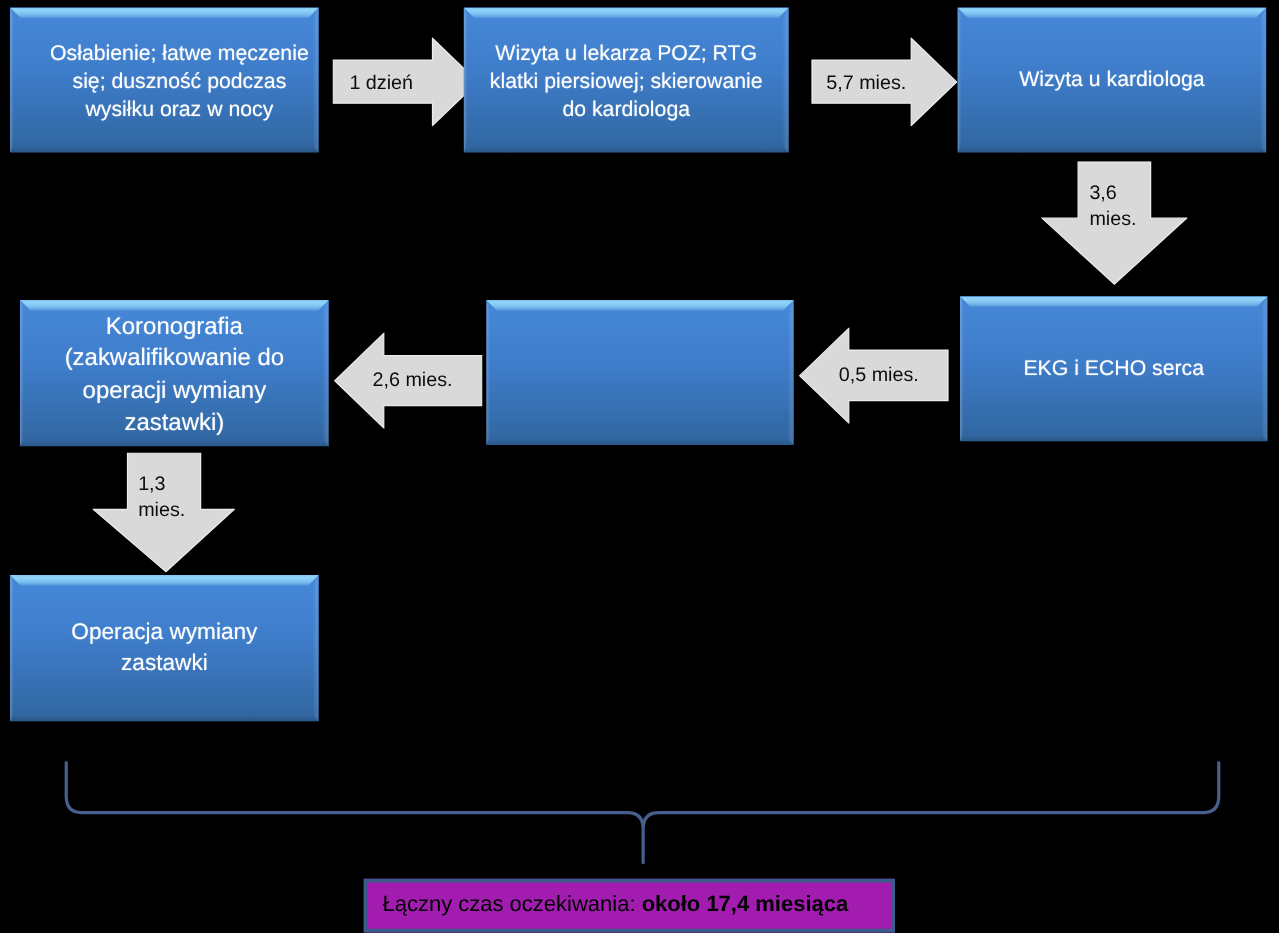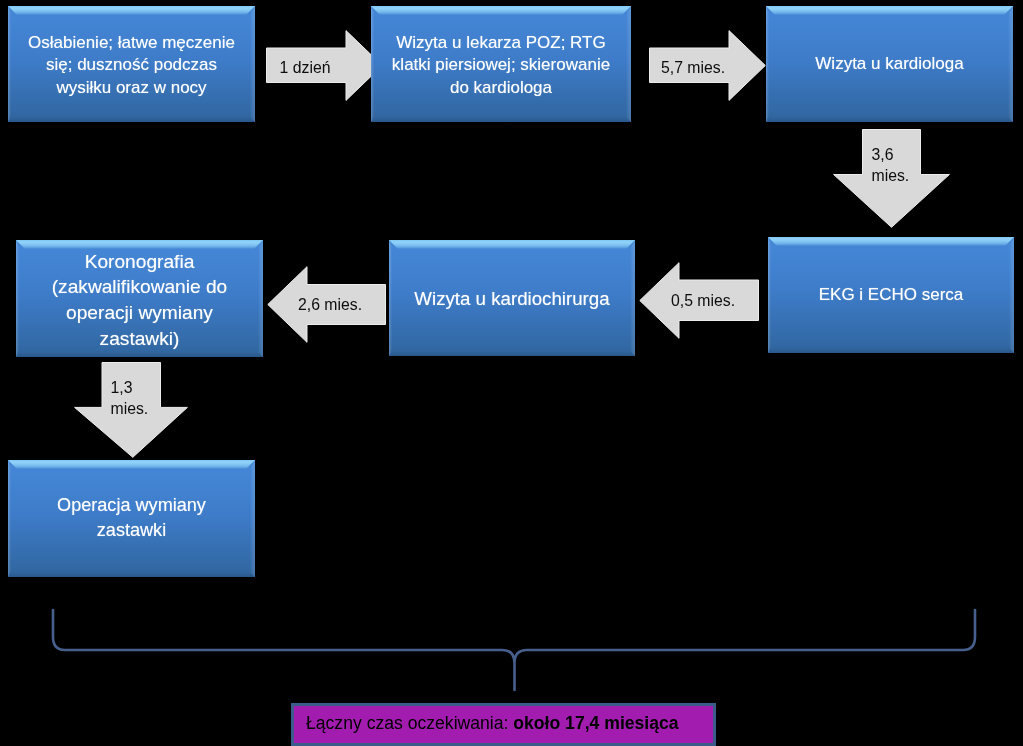--- a/index.html
+++ b/index.html
@@ -60,21 +60,21 @@
     padding-left:12px;
   }
   .total .txt{font-size:17.6px;color:#000000;white-space:nowrap;letter-spacing:0px;margin-top:-2px;transform:translateZ(0);}
   .total .txt b{font-weight:bold;}
 </style>
 </head>
 <body>
 
 <div class="stage">
 
-  <div class="box" style="left:8px;top:6px;width:247px;height:116px;">
+  <div class="box" style="left:8px;top:6px;width:247px;height:116px;justify-content:flex-end;">
     <span class="bv-t"></span>
     <span class="bv-l"></span>
     <span class="bv-r"></span>
     <span class="bv-b"></span>
     <span class="txt"><span>Osłabienie; łatwe męczenie</span><br><span>się; duszność podczas</span><br><span>wysiłku oraz w nocy</span></span>
   </div>
 
   <div class="arrow" style="left:266px;top:30px;width:117px;height:71px;">
     <svg width="117" height="71" viewBox="0 0 117 71">
       <path d="M0.5 18 L80 18 L80 0.6 L116.3 35.5 L80 70.4 L80 52.5 L0.5 52.5 Z" fill="#d9d9d9" stroke="#ececec" stroke-width="1"></path>
@@ -128,21 +128,20 @@
       <path d="M118.5 18.5 L40 18.5 L40 0.7 L0.8 38.5 L40 76.3 L40 58.5 L118.5 58.5 Z" fill="#d9d9d9" stroke="#ececec" stroke-width="1"></path>
     </svg>
     <span class="lbl" style="left:63px;margin-top:-1px;">2,6 mies.</span>
   </div>
 
   <div class="box" style="left:389px;top:240px;width:246px;height:116px;">
     <span class="bv-t"></span>
     <span class="bv-l"></span>
     <span class="bv-r"></span>
     <span class="bv-b"></span>
-    <span class="txt" style="margin-top:2px;font-size:18.7px;"><span>Wizyta u kardiochirurga</span></span>
   </div>
 
   <div class="arrow" style="left:639px;top:262px;width:120px;height:77px;">
     <svg width="120" height="77" viewBox="0 0 120 77">
       <path d="M119.5 18 L40 18 L40 0.7 L0.8 38.5 L40 76.3 L40 58.5 L119.5 58.5 Z" fill="#d9d9d9" stroke="#ececec" stroke-width="1"></path>
     </svg>
     <span class="lbl" style="left:64px;margin-top:-1px;">0,5 mies.</span>
   </div>
 
   <div class="box" style="left:768px;top:237px;width:246px;height:116px;">

